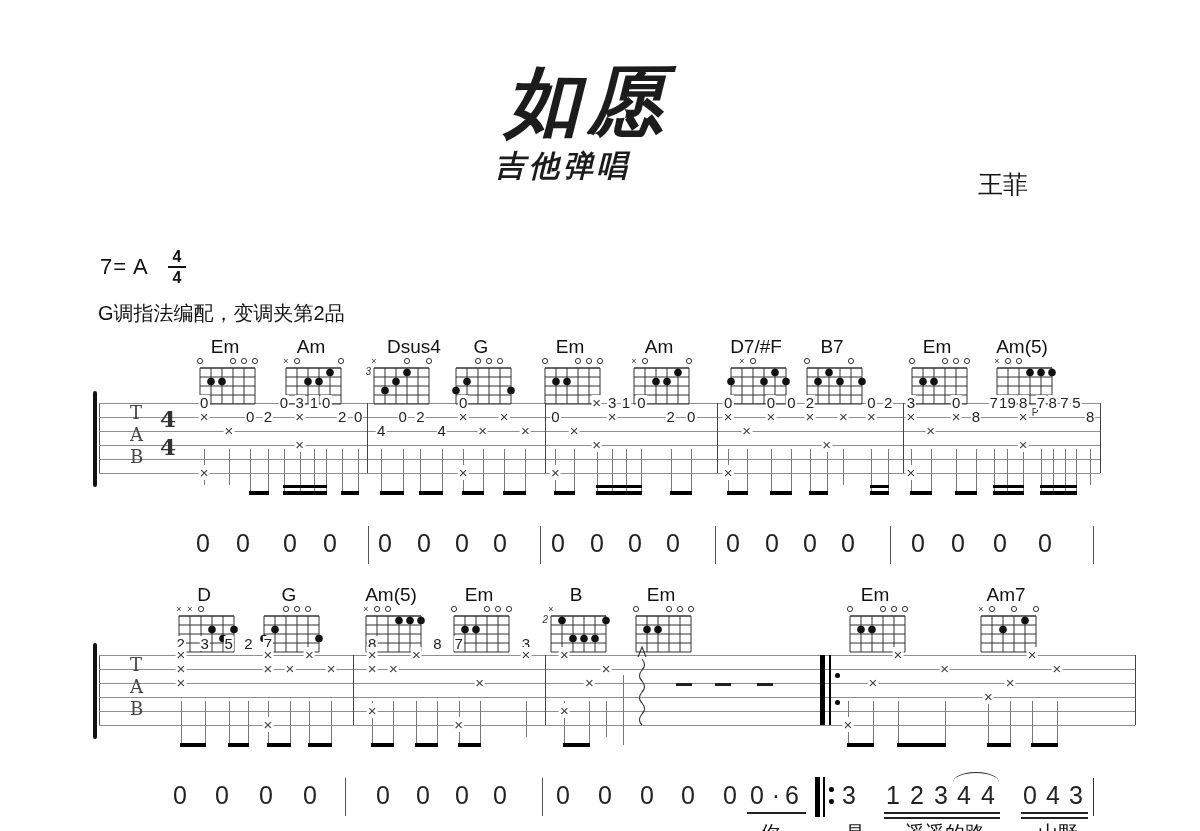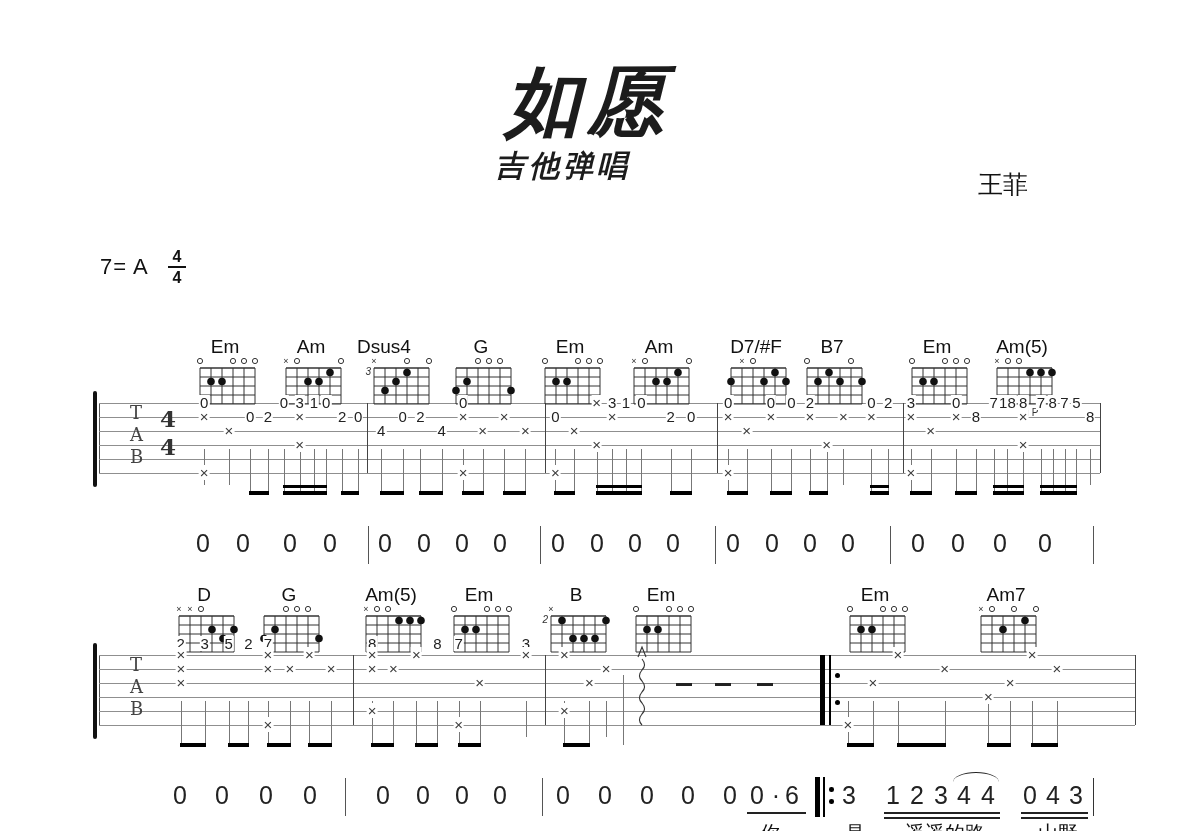--- a/index.html
+++ b/index.html
@@ -34,20 +34,21 @@
   <div class="abs artist" style="left:978px;top:168px;">王菲</div>
 
   <div class="abs keyline" style="left:100px;top:254px;">7= A</div>
   <div class="abs" style="left:168px;top:248px;">
     <div class="frac">
       <div>4</div>
       <div class="bar"></div>
       <div>4</div>
     </div>
   </div>
+  <div class="abs capoline" style="left:98px;top:300px;">G调指法编配，变调夹第2品</div>
 <div class="abs" style="left: 93px; top: 391px; width: 4px; height: 96px; background: rgb(17, 17, 17); border-radius: 3px;"></div>
     <div class="abs" style="left: 99px; top: 403px; width: 1.4px; height: 70px; background: rgb(85, 85, 85);"></div>
     <div class="abs" style="left: 99px; top: 403px; width: 1001px; height: 1.2px; background: rgb(143, 143, 143);"></div>
     <div class="abs" style="left: 99px; top: 417px; width: 1001px; height: 1.2px; background: rgb(143, 143, 143);"></div>
     <div class="abs" style="left: 99px; top: 431px; width: 1001px; height: 1.2px; background: rgb(143, 143, 143);"></div>
     <div class="abs" style="left: 99px; top: 445px; width: 1001px; height: 1.2px; background: rgb(143, 143, 143);"></div>
     <div class="abs" style="left: 99px; top: 459px; width: 1001px; height: 1.2px; background: rgb(143, 143, 143);"></div>
     <div class="abs" style="left: 99px; top: 473px; width: 1001px; height: 1.2px; background: rgb(143, 143, 143);"></div>
     <div class="abs clef" style="left: 130px; top: 402px;">T</div>
     <div class="abs clef" style="left: 130px; top: 424px;">A</div>
@@ -92,21 +93,21 @@
         <line x1="11" y1="33" x2="66" y2="33" stroke="#333" stroke-width="1"></line>
         <line x1="11" y1="42" x2="66" y2="42" stroke="#333" stroke-width="1"></line>
         <line x1="11" y1="51" x2="66" y2="51" stroke="#333" stroke-width="1"></line>
         <text x="11" y="11" font-size="9" text-anchor="middle" fill="#333">×</text>
         <circle cx="22" cy="8" r="2.6" fill="none" stroke="#333" stroke-width="1"></circle>
         <circle cx="66" cy="8" r="2.6" fill="none" stroke="#333" stroke-width="1"></circle>
         <circle cx="55" cy="19.5" r="3.8" fill="#111"></circle>
         <circle cx="33" cy="28.5" r="3.8" fill="#111"></circle>
         <circle cx="44" cy="28.5" r="3.8" fill="#111"></circle>
       </svg></div>
-    <div class="abs cname" style="left: 324px; top: 336px; width: 120px;">Dsus4</div>
+    <div class="abs cname" style="left: 354px; top: 336px; width: 120px;">Dsus4</div>
     <div class="abs" style="left: 363px; top: 353px; width: 72px; height: 66px;"><svg width="72" height="66" viewBox="0 0 72 66" xmlns="http://www.w3.org/2000/svg">
         <line x1="11" y1="15" x2="11" y2="51" stroke="#333" stroke-width="1"></line>
         <line x1="22" y1="15" x2="22" y2="51" stroke="#333" stroke-width="1"></line>
         <line x1="33" y1="15" x2="33" y2="51" stroke="#333" stroke-width="1"></line>
         <line x1="44" y1="15" x2="44" y2="51" stroke="#333" stroke-width="1"></line>
         <line x1="55" y1="15" x2="55" y2="51" stroke="#333" stroke-width="1"></line>
         <line x1="66" y1="15" x2="66" y2="51" stroke="#333" stroke-width="1"></line>
         <line x1="11" y1="15" x2="66" y2="15" stroke="#333" stroke-width="1.6"></line>
         <line x1="11" y1="24" x2="66" y2="24" stroke="#333" stroke-width="1"></line>
         <line x1="11" y1="33" x2="66" y2="33" stroke="#333" stroke-width="1"></line>
@@ -381,21 +382,21 @@
     <div class="abs" style="left: 1039.9px; top: 485px; width: 37.46px; height: 3px; background: rgb(0, 0, 0);"></div>
     <div class="abs" style="left: 1090.15px; top: 449px; width: 1px; height: 36px; background: rgb(119, 119, 119);"></div>
     <div class="abs note" style="left: 910.88px; top: 395px; transform: translateX(-50%);">3</div>
     <div class="abs note cross" style="left: 910.88px; top: 409px; transform: translateX(-50%);">×</div>
     <div class="abs note cross" style="left: 910.88px; top: 465px; transform: translateX(-50%);">×</div>
     <div class="abs note cross" style="left: 930.58px; top: 423px; transform: translateX(-50%);">×</div>
     <div class="abs note" style="left: 956.19px; top: 395px; transform: translateX(-50%);">0</div>
     <div class="abs note cross" style="left: 956.19px; top: 409px; transform: translateX(-50%);">×</div>
     <div class="abs note" style="left: 975.89px; top: 409px; transform: translateX(-50%);">8</div>
     <div class="abs note" style="left: 993.62px; top: 395px; transform: translateX(-50%);">7</div>
-    <div class="abs note" style="left: 1007.41px; top: 395px; transform: translateX(-50%);">18</div>
+    <div class="abs note" style="left: 1007.41px; top: 395px; transform: translateX(-50%);">19</div>
     <div class="abs note" style="left: 1023.17px; top: 395px; transform: translateX(-50%);">8</div>
     <div class="abs note cross" style="left: 1023.17px; top: 409px; transform: translateX(-50%);">×</div>
     <div class="abs note cross" style="left: 1023.17px; top: 437px; transform: translateX(-50%);">×</div>
     <div class="abs note" style="left: 1040.9px; top: 395px; transform: translateX(-50%);">7</div>
     <div class="abs note" style="left: 1052.72px; top: 395px; transform: translateX(-50%);">8</div>
     <div class="abs note" style="left: 1064.54px; top: 395px; transform: translateX(-50%);">7</div>
     <div class="abs note" style="left: 1076.36px; top: 395px; transform: translateX(-50%);">5</div>
     <div class="abs note" style="left: 1090.15px; top: 409px; transform: translateX(-50%);">8</div>
     <div class="abs" style="left: 93px; top: 643px; width: 4px; height: 96px; background: rgb(17, 17, 17); border-radius: 3px;"></div>
     <div class="abs" style="left: 99px; top: 655px; width: 1.4px; height: 70px; background: rgb(85, 85, 85);"></div>

